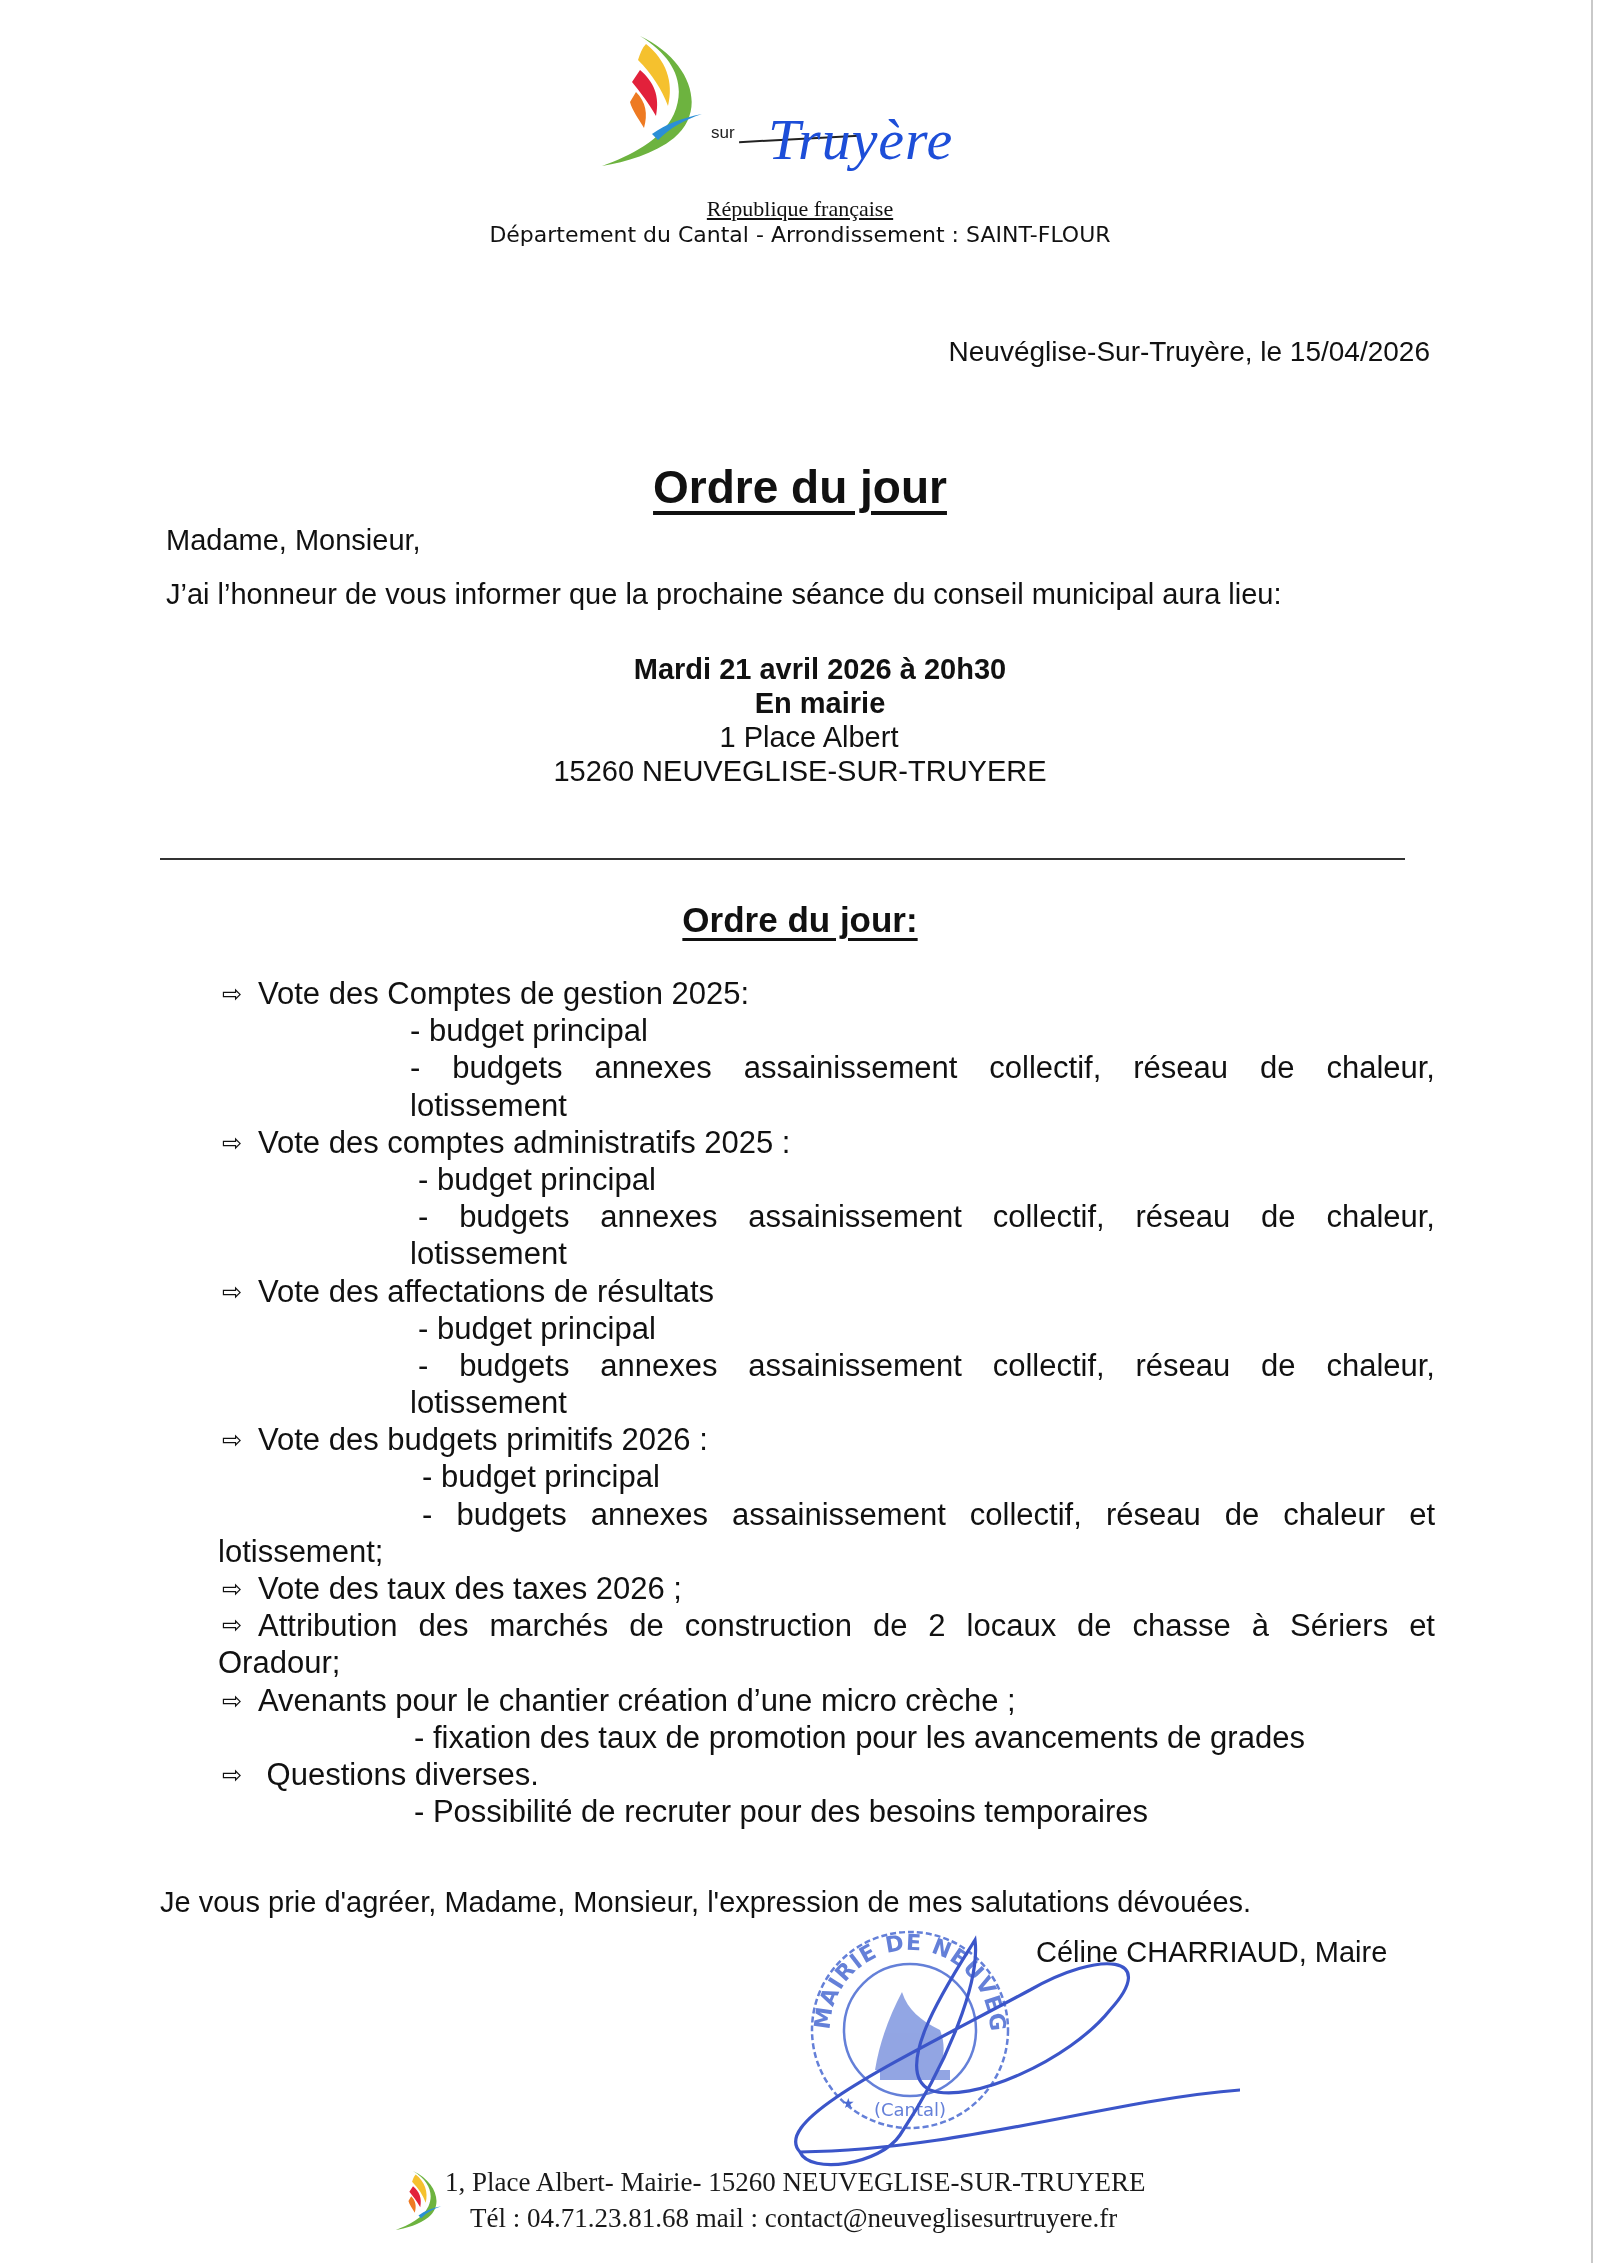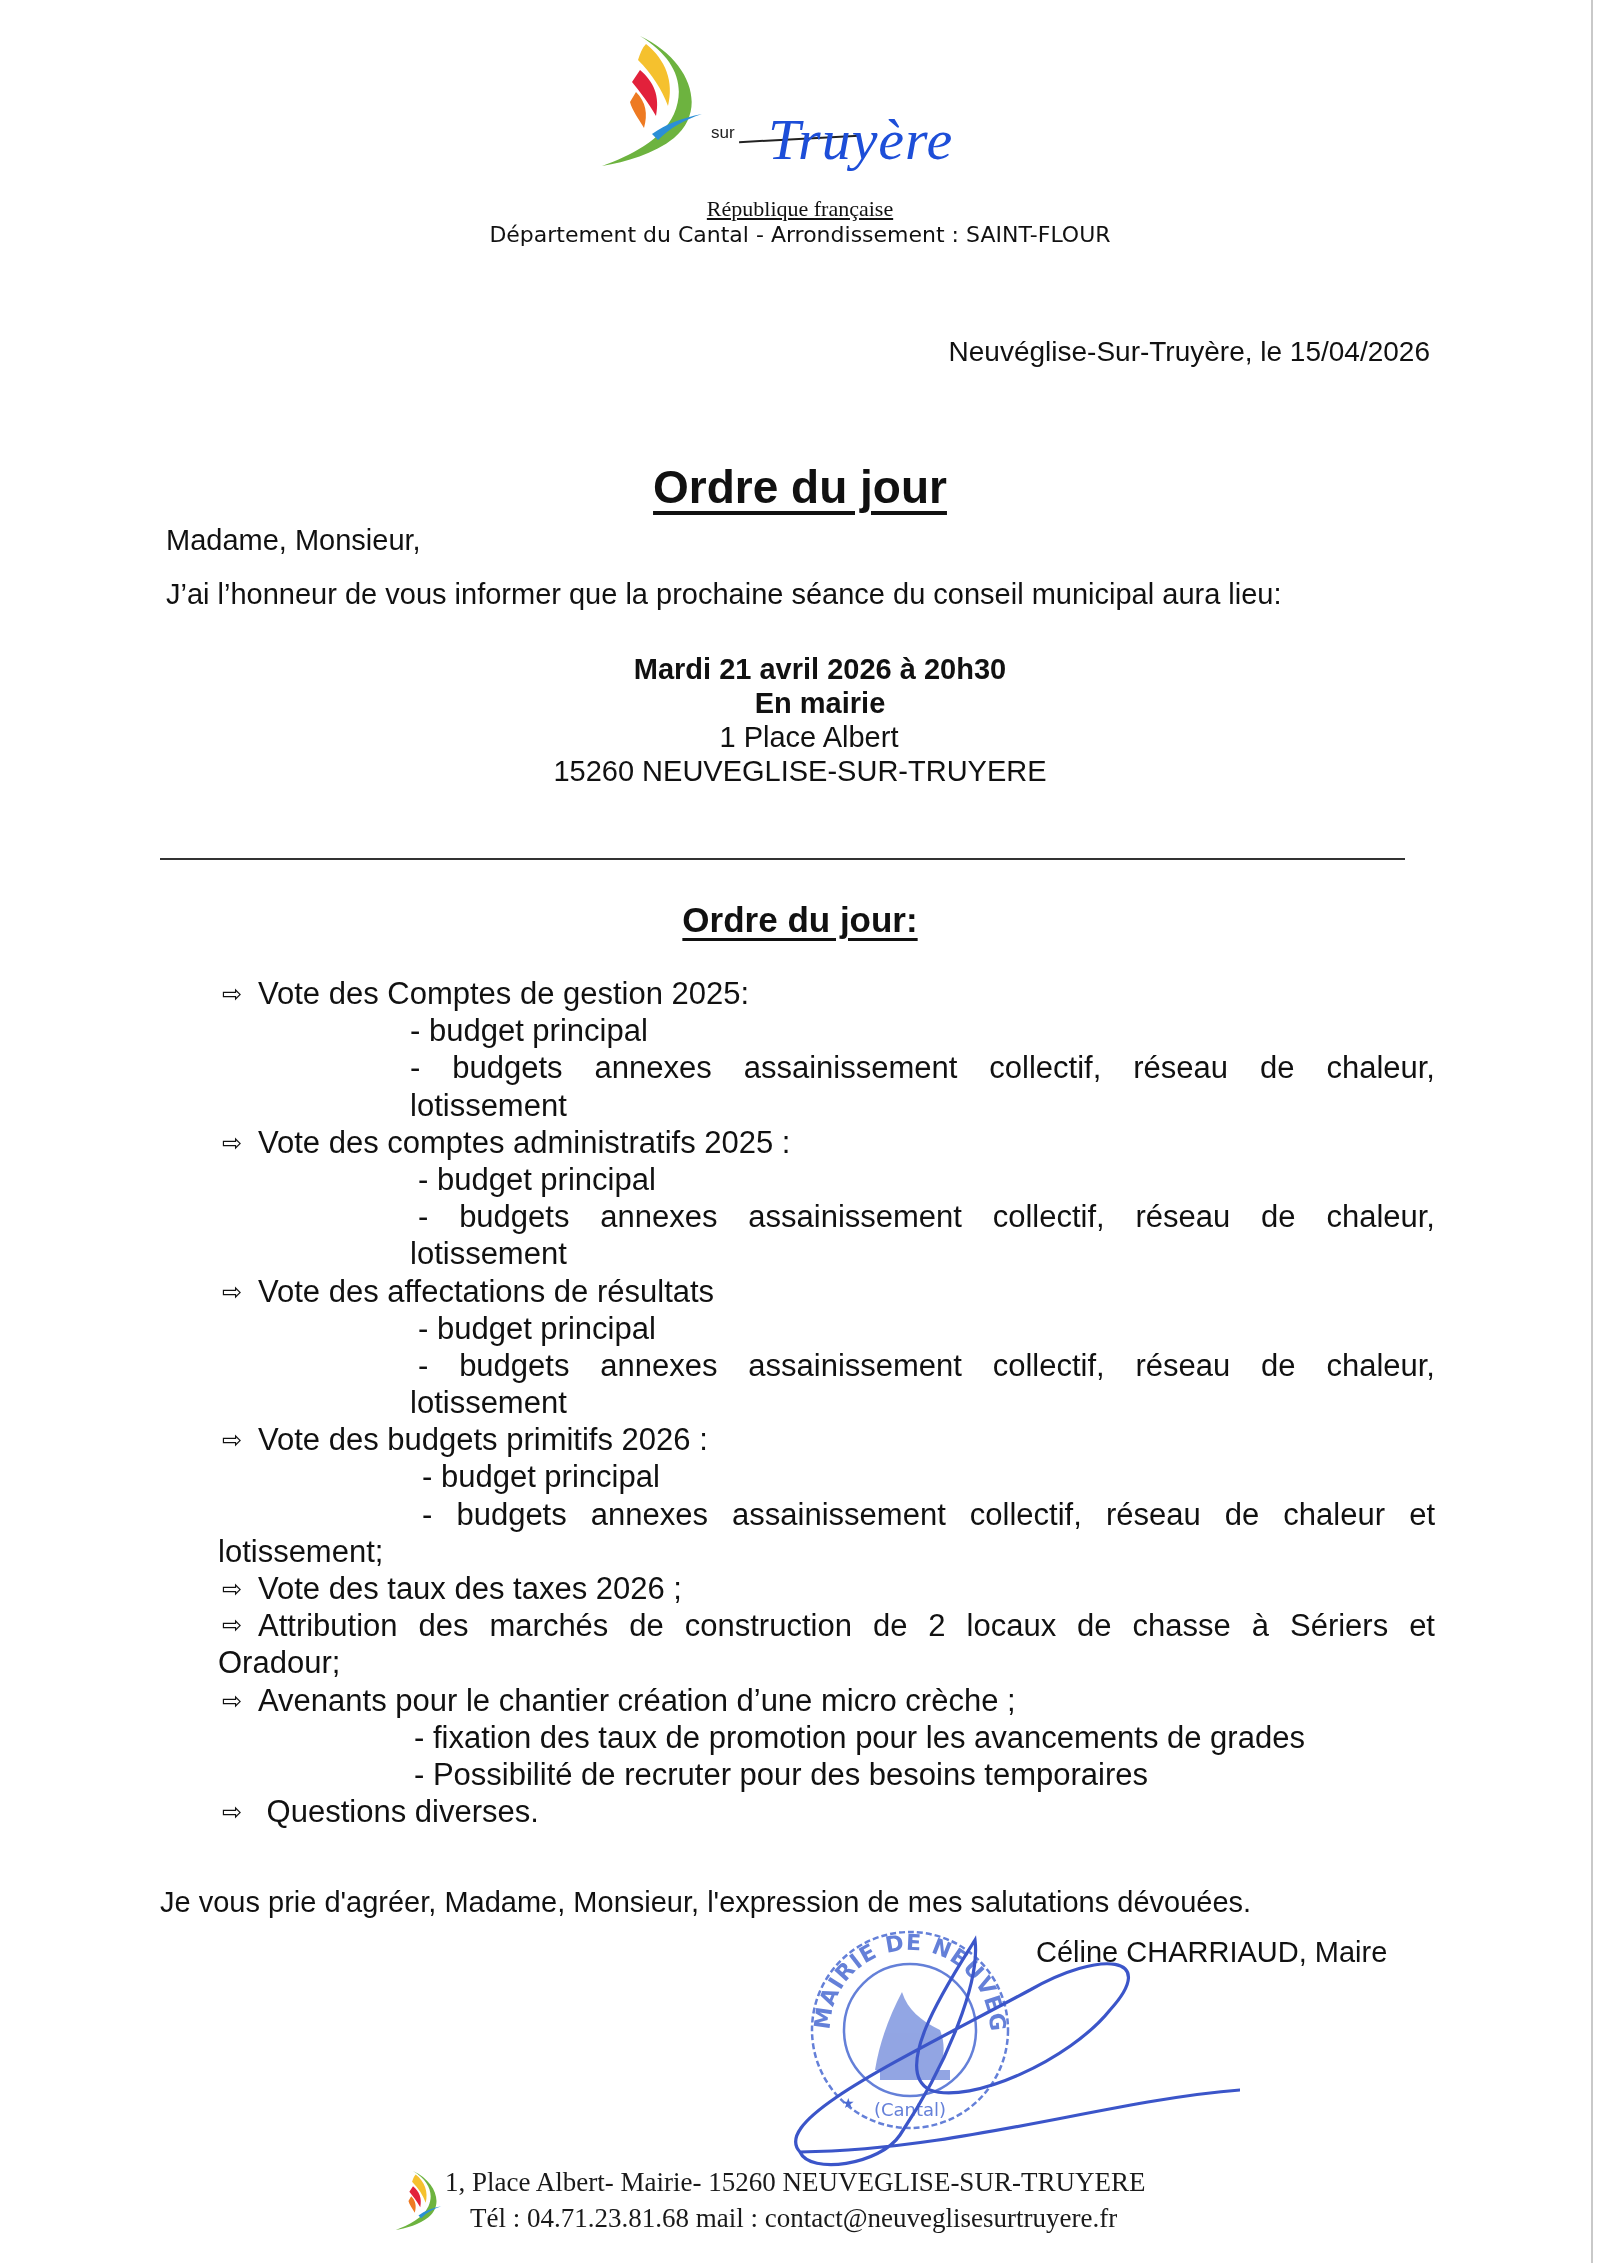--- a/index.html
+++ b/index.html
@@ -129,23 +129,23 @@
 
   <div class="row" style="display:flex">
       <span class="arrow">⇨</span>
       <span class="justify" style="flex:1;display:block">Attribution  des  marchés  de  construction  de  2  locaux  de  chasse à  Sériers  et</span>
     </div>
   <div class="row flush">Oradour;</div>
 
   <div class="row"><span class="arrow">⇨</span><span>Avenants pour le chantier création d’une micro crèche ;</span></div>
 
   <div class="row" style="padding-left:254px">- fixation des taux de promotion pour les avancements de grades</div>
+  <div class="row"><span class="arrow">⇨</span><span> Questions diverses.</span></div>
+
   <div class="row" style="padding-left:254px">- Possibilité de recruter pour des besoins temporaires</div>
-
-  <div class="row"><span class="arrow">⇨</span><span> Questions diverses.</span></div>
 </div>
 
 <div class="abs closing">Je vous prie d'agréer, Madame, Monsieur, l'expression de mes salutations dévouées.</div>
 <div class="abs signer">Céline CHARRIAUD, Maire</div>
 
 <div class="abs stamp">
   <svg width="460" height="250" viewBox="0 0 460 250">
     <g fill="none" stroke="#4a6ad2" stroke-width="2.5" opacity="0.85">
       <circle cx="130" cy="110" r="98" stroke-dasharray="6 3"></circle>
       <circle cx="130" cy="110" r="66"></circle>

